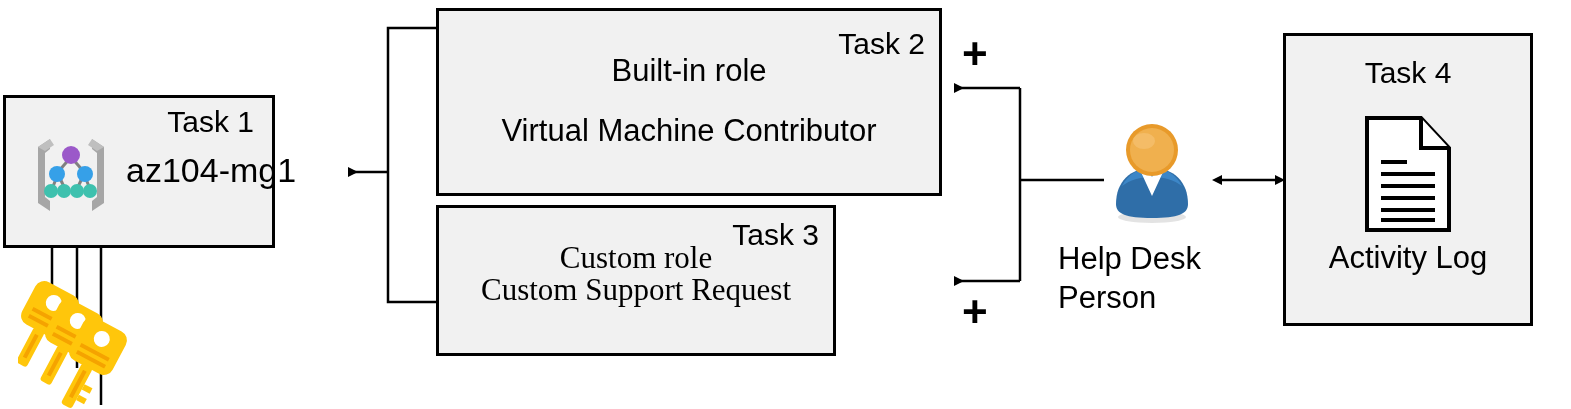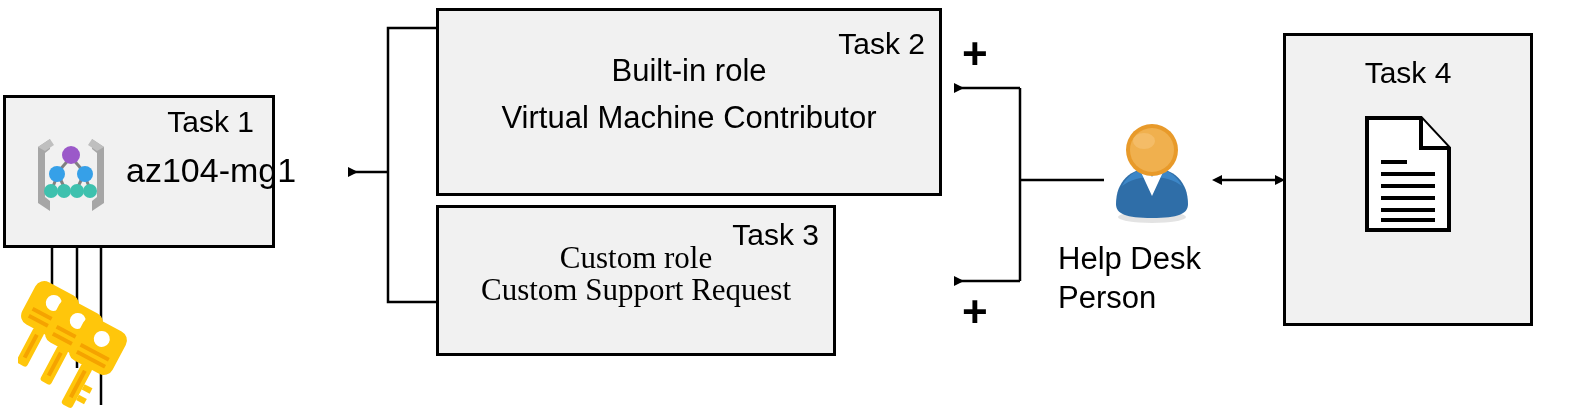--- a/index.html
+++ b/index.html
@@ -239,21 +239,21 @@
       <rect x="22" y="50" width="12" height="46" rx="3" fill="#ffc60b"></rect>
       <rect x="34" y="68" width="9" height="6" fill="#ffc60b"></rect>
       <rect x="34" y="80" width="9" height="6" fill="#ffc60b"></rect>
       <rect x="26" y="56" width="4" height="30" fill="#f5a300"></rect>
     </g>
   </svg>
 
   <div id="task2" class="task-box">
     <span class="corner-label">Task 2</span>
     <div class="box-text">Built-in role</div>
-    <div class="box-text" style="top:87px;">Virtual Machine Contributor</div>
+    <div class="box-text" style="top:100px;">Virtual Machine Contributor</div>
   </div>
 
   <div id="task3" class="task-box">
     <span class="corner-label">Task 3</span>
     <div class="box-text">Custom role</div>
     <div class="box-text" style="top:62px;">Custom Support Request</div>
   </div>
 
   <span class="plus-sign" id="plus-top">+</span>
   <span class="plus-sign" id="plus-bottom">+</span>
@@ -279,15 +279,16 @@
       <path d="M58,4 L58,34 L86,34" fill="#ffffff" stroke="#000000" stroke-width="4"></path>
       <g stroke="#000000" stroke-width="4">
         <line x1="18" y1="48" x2="44" y2="48"></line>
         <line x1="18" y1="60" x2="72" y2="60"></line>
         <line x1="18" y1="72" x2="72" y2="72"></line>
         <line x1="18" y1="84" x2="72" y2="84"></line>
         <line x1="18" y1="96" x2="72" y2="96"></line>
         <line x1="18" y1="106" x2="72" y2="106"></line>
       </g>
     </svg>
+    <div id="task4-caption">Activity Log</div>
   </div>
 
 </div>
 
 </body></html>

